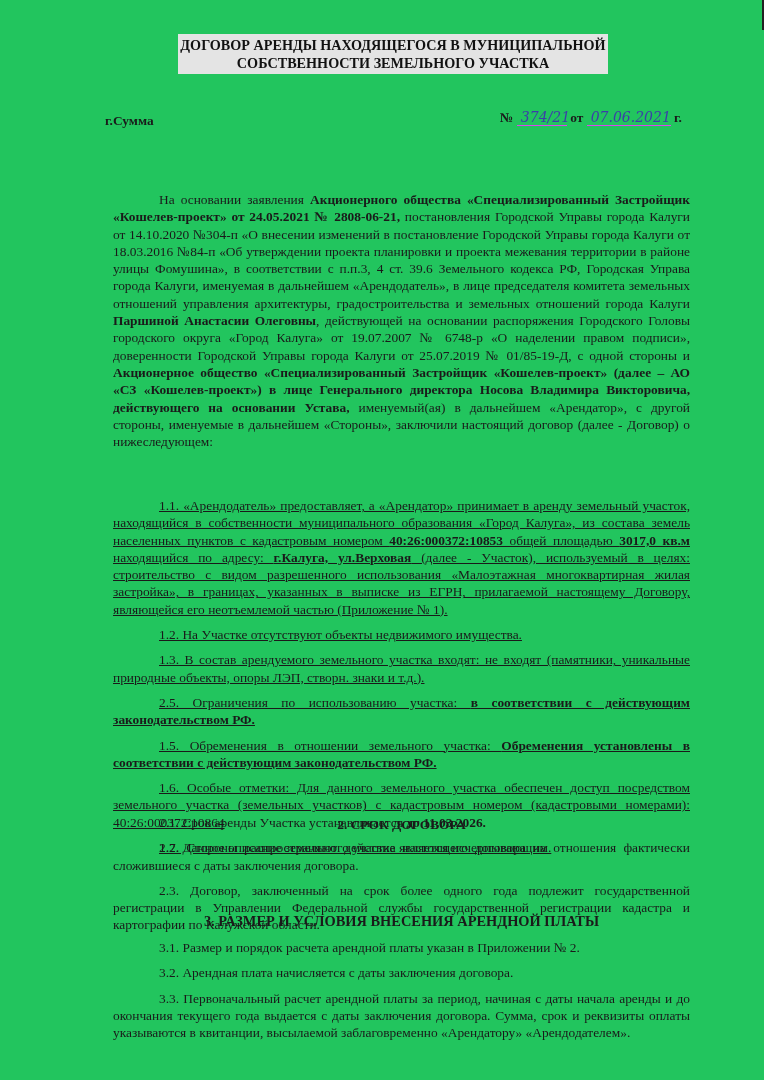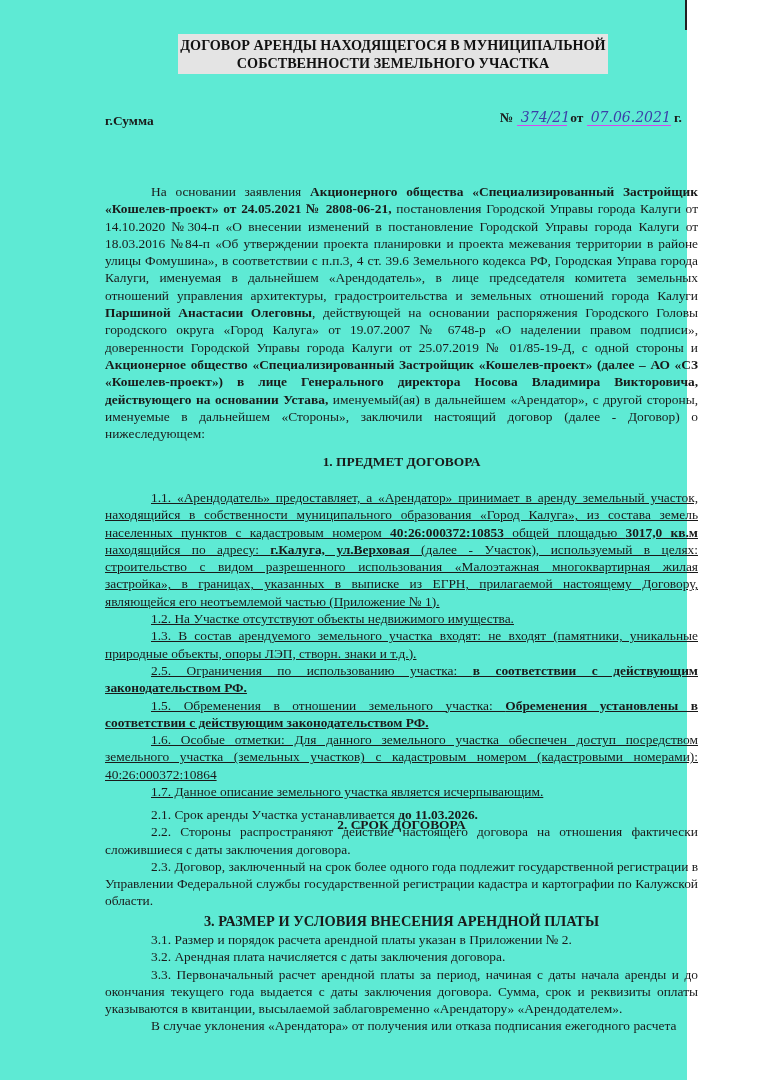--- a/index.html
+++ b/index.html
@@ -1,19 +1,19 @@
 <!DOCTYPE html>
 <html><head>
 <meta charset="utf-8">
 <style>
   html, body { margin: 0; padding: 0; background: #ffffff; }
   body { width: 764px; height: 1080px; overflow: hidden; position: relative; }
   .page {
-    position: absolute; left: 0; top: 0; width: 687px; height: 1080px;
-    background: #5eead4;
+    position: absolute; left: 0; top: 0; width: 764px; height: 1080px;
+    background: #22c55e;
     font-family: "Liberation Serif", serif;
     color: #1a1a1a;
     font-size: 13.4px;
   }
   .right-edge {
     position: absolute; right: 0; top: 0; width: 2px; height: 30px; background: #222;
   }
   .title-band {
     position: absolute; left: 178px; top: 34px; width: 430px; height: 40px;
     background: #e4e4e4;
@@ -34,21 +34,21 @@
     font-family: "DejaVu Serif", serif; font-style: italic; font-weight: normal;
     color: #3b3fa8; border-bottom: 1px solid #d946ef; padding: 0 4px;
     display: inline-block; font-size: 14px;
   }
   .hand.num { width: 42px; text-align: center; }
   .hand.date { width: 76px; text-align: center; }
   .body {
     position: absolute; left: 105px; width: 593px;
     text-align: justify; line-height: 17.3px;
   }
-  .p { margin: 0; text-indent: 46px; }
+  .p { margin: 8px; text-indent: 46px; }
   .h {
     position: absolute; left: 105px; width: 593px; text-align: center;
     font-weight: bold; font-size: 13.4px;
   }
   .h.big { font-size: 14.4px; }
   b { font-weight: bold; }
 </style>
 </head>
 <body>
 
@@ -67,21 +67,20 @@
     <span class="hand num">374/21</span>
     <span>от</span>
     <span class="hand date">07.06.2021</span>
     <span>г.</span>
   </div>
 
   <div class="body" style="top:183px;">
     <p class="p"><span>На основании заявления </span><b>Акционерного общества «Специализированный Застройщик «Кошелев-проект» от 24.05.2021 № 2808-06-21,</b><span> постановления Городской Управы города Калуги от 14.10.2020 №304-п «О внесении изменений в постановление Городской Управы города Калуги от 18.03.2016 №84-п «Об утверждении проекта планировки и проекта межевания территории в районе улицы Фомушина», в соответствии с п.п.3, 4 ст. 39.6  Земельного кодекса РФ, Городская Управа города Калуги, именуемая в дальнейшем «Арендодатель», в лице председателя комитета земельных отношений управления архитектуры, градостроительства и земельных отношений города Калуги </span><b>Паршиной Анастасии Олеговны</b><span>, действующей на основании распоряжения Городского Головы городского округа «Город Калуга» от 19.07.2007 № 6748-р «О наделении правом подписи», доверенности Городской Управы города Калуги от 25.07.2019 № 01/85-19-Д, с одной стороны и </span><b>Акционерное  общество «Специализированный Застройщик «Кошелев-проект» (далее –  АО «СЗ «Кошелев-проект») в лице Генерального директора Носова Владимира Викторовича, действующего на основании Устава,</b><span> именуемый(ая) в дальнейшем «Арендатор», с другой стороны, именуемые в дальнейшем «Стороны», заключили настоящий договор (далее - Договор) о нижеследующем:</span></p>
   </div>
 
-  <div class="h" style="top:454px;">1. ПРЕДМЕТ ДОГОВОРА</div>
 
   <div class="body" style="top:489px;text-decoration:underline;">
     <p class="p"><span>1.1. «Арендодатель» предоставляет, а «Арендатор» принимает в аренду земельный участок, находящийся в собственности муниципального образования «Город Калуга», из состава земель населенных пунктов с кадастровым номером </span><b>40:26:000372:10853</b><span> общей площадью </span><b>3017,0 кв.м</b><span> находящийся по адресу: </span><b>г.Калуга, ул.Верховая</b><span> (далее - Участок), используемый в целях: строительство с видом разрешенного использования «Малоэтажная многоквартирная жилая застройка», в границах, указанных в выписке из ЕГРН, прилагаемой настоящему Договору, являющейся его неотъемлемой частью (Приложение № 1).</span></p>
     <p class="p">1.2. На Участке  отсутствуют объекты недвижимого имущества.</p>
     <p class="p">1.3. В состав арендуемого земельного участка  входят: не входят (памятники, уникальные природные объекты, опоры ЛЭП, створн. знаки и т.д.).</p>
     <p class="p"><span>2.5. Ограничения по использованию участка: </span><b>в соответствии с действующим законодательством РФ.</b></p>
     <p class="p"><span>1.5. Обременения в отношении земельного участка: </span><b>Обременения установлены  в соответствии с действующим законодательством РФ.</b></p>
     <p class="p">1.6. Особые отметки: Для данного земельного участка обеспечен доступ посредством земельного участка (земельных участков) с кадастровым номером (кадастровыми номерами): 40:26:000372:10864</p>
     <p class="p">1.7. Данное описание земельного участка является исчерпывающим.</p>
   </div>
@@ -93,15 +92,14 @@
     <p class="p">2.2. Стороны распространяют действие настоящего договора на отношения фактически сложившиеся с даты заключения договора.</p>
     <p class="p">2.3. Договор, заключенный на срок более одного года подлежит государственной регистрации в Управлении Федеральной службы государственной регистрации кадастра и картографии по Калужской области.</p>
   </div>
 
   <div class="h big" style="top:913px;">3. РАЗМЕР И УСЛОВИЯ ВНЕСЕНИЯ АРЕНДНОЙ ПЛАТЫ</div>
 
   <div class="body" style="top:931px;">
     <p class="p">3.1. Размер и порядок расчета арендной платы указан в Приложении № 2.</p>
     <p class="p">3.2. Арендная плата начисляется с даты заключения договора.</p>
     <p class="p">3.3. Первоначальный расчет арендной платы за период, начиная с даты начала аренды и до окончания текущего года выдается с даты заключения договора. Сумма, срок и реквизиты оплаты указываются в квитанции, высылаемой заблаговременно «Арендатору»  «Арендодателем».</p>
-    <p class="p">В случае уклонения «Арендатора» от получения или отказа подписания ежегодного расчета</p>
   </div>
 </div>
 
 </body></html>

